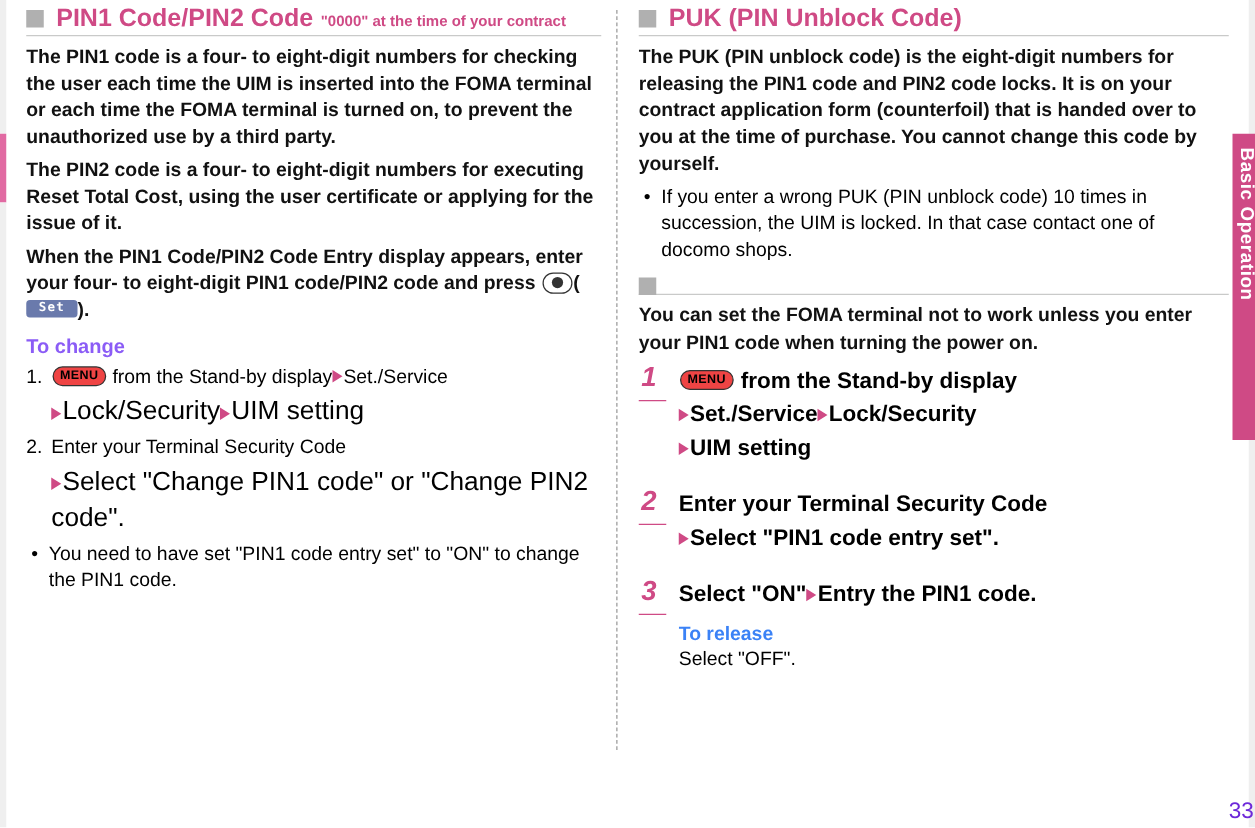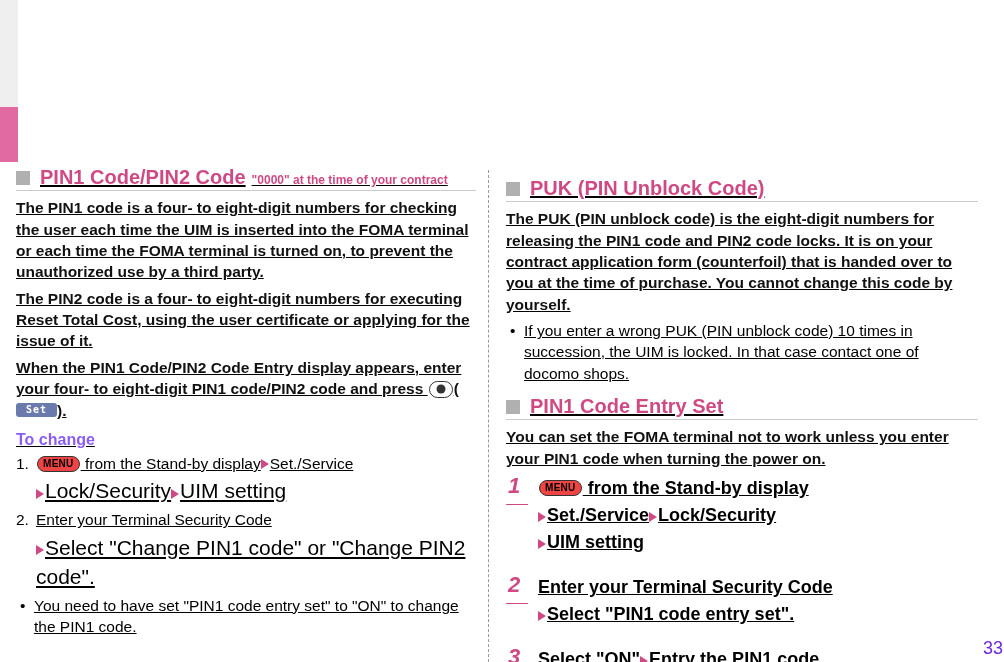--- a/index.html
+++ b/index.html
@@ -6,44 +6,43 @@
   body {
     font-family: Arial, Helvetica, sans-serif;
     width: 1004px;
     height: 662px;
     position: relative;
     background: #fff;
     overflow: hidden;
   }
   .page {
     display: flex;
-    flex-direction: column;
+    flex-direction: row;
     height: 100%;
-    text-decoration: underline;
   }
   .left-rail {
     width: 18px;
     display: flex;
     flex-direction: column;
     height: 100%;
   }
   .left-rail .rail-top { height: 107px; background: #efefef; }
   .left-rail .rail-accent { height: 55px; background: #e16aa2; }
   .left-rail .rail-bottom { flex: 1; background: #efefef; }
   .columns {
     display: flex;
     flex: 1;
     padding: 0 8px 0 4px;
   }
   .column {
     width: 468px;
     padding: 3px 8px 0 12px;
   }
   .column-left { width: 480px; }
-  .column-right { width: 492px; border-left: none; margin-top: 11px; }
+  .column-right { width: 492px; border-left: none; }
   .divider {
     width: 2px;
     margin: 8px 4px 62px 4px;
     border-left: 1px dashed #999;
   }
   .section-head {
     display: flex;
     align-items: baseline;
     border-bottom: 1px solid #c9cac9;
     margin-bottom: 6px;
@@ -301,21 +300,20 @@
         <span class="section-title">PUK (PIN Unblock Code)</span>
       </div>
 
       <p class="body-text">The PUK (PIN unblock code) is the eight-digit numbers for releasing the PIN1 code and PIN2 code locks. It is on your contract application form (counterfoil) that is handed over to you at the time of purchase. You cannot change this code by yourself.</p>
       <p class="bullet">If you enter a wrong PUK (PIN unblock code) 10 times in succession, the UIM is locked. In that case contact one of docomo shops.</p>
 
       <div class="spacer-sm"></div>
 
       <div class="section-head">
         <span class="sq"></span>
-        <span class="section-title">PIN1 Code Entry Set</span>
       </div>
 
       <p class="body-text">You can set the FOMA terminal not to work unless you enter your PIN1 code when turning the power on.</p>
 
       <div class="steps">
 
         <div class="step">
           <span class="step-num">1</span>
           <span class="step-line"></span>
           <div class="step-body">

